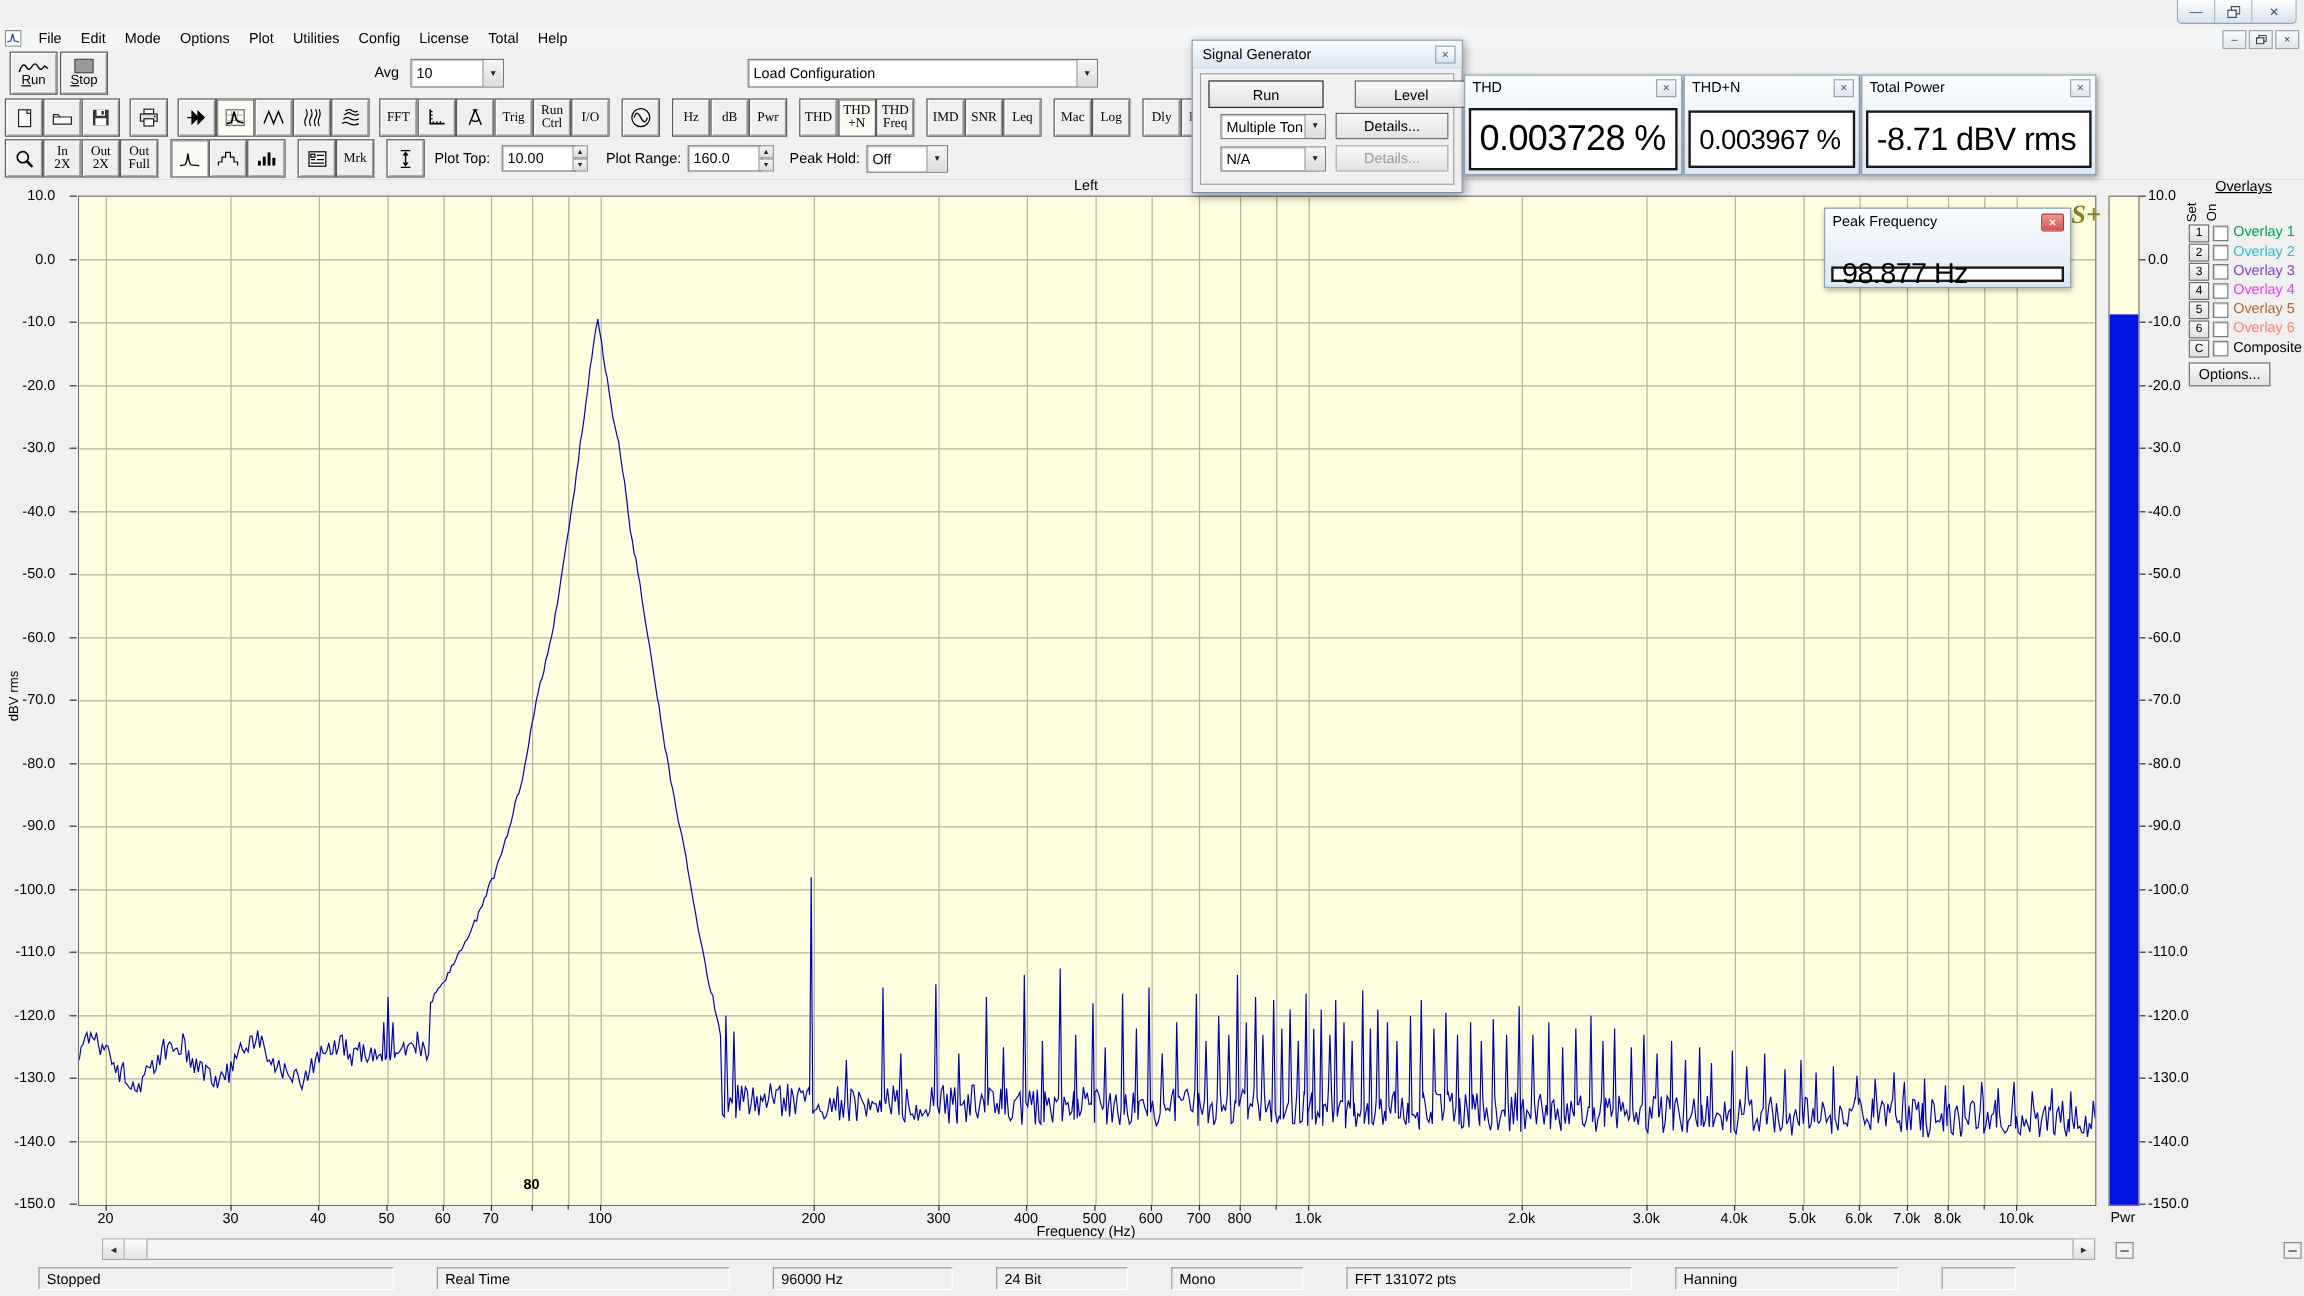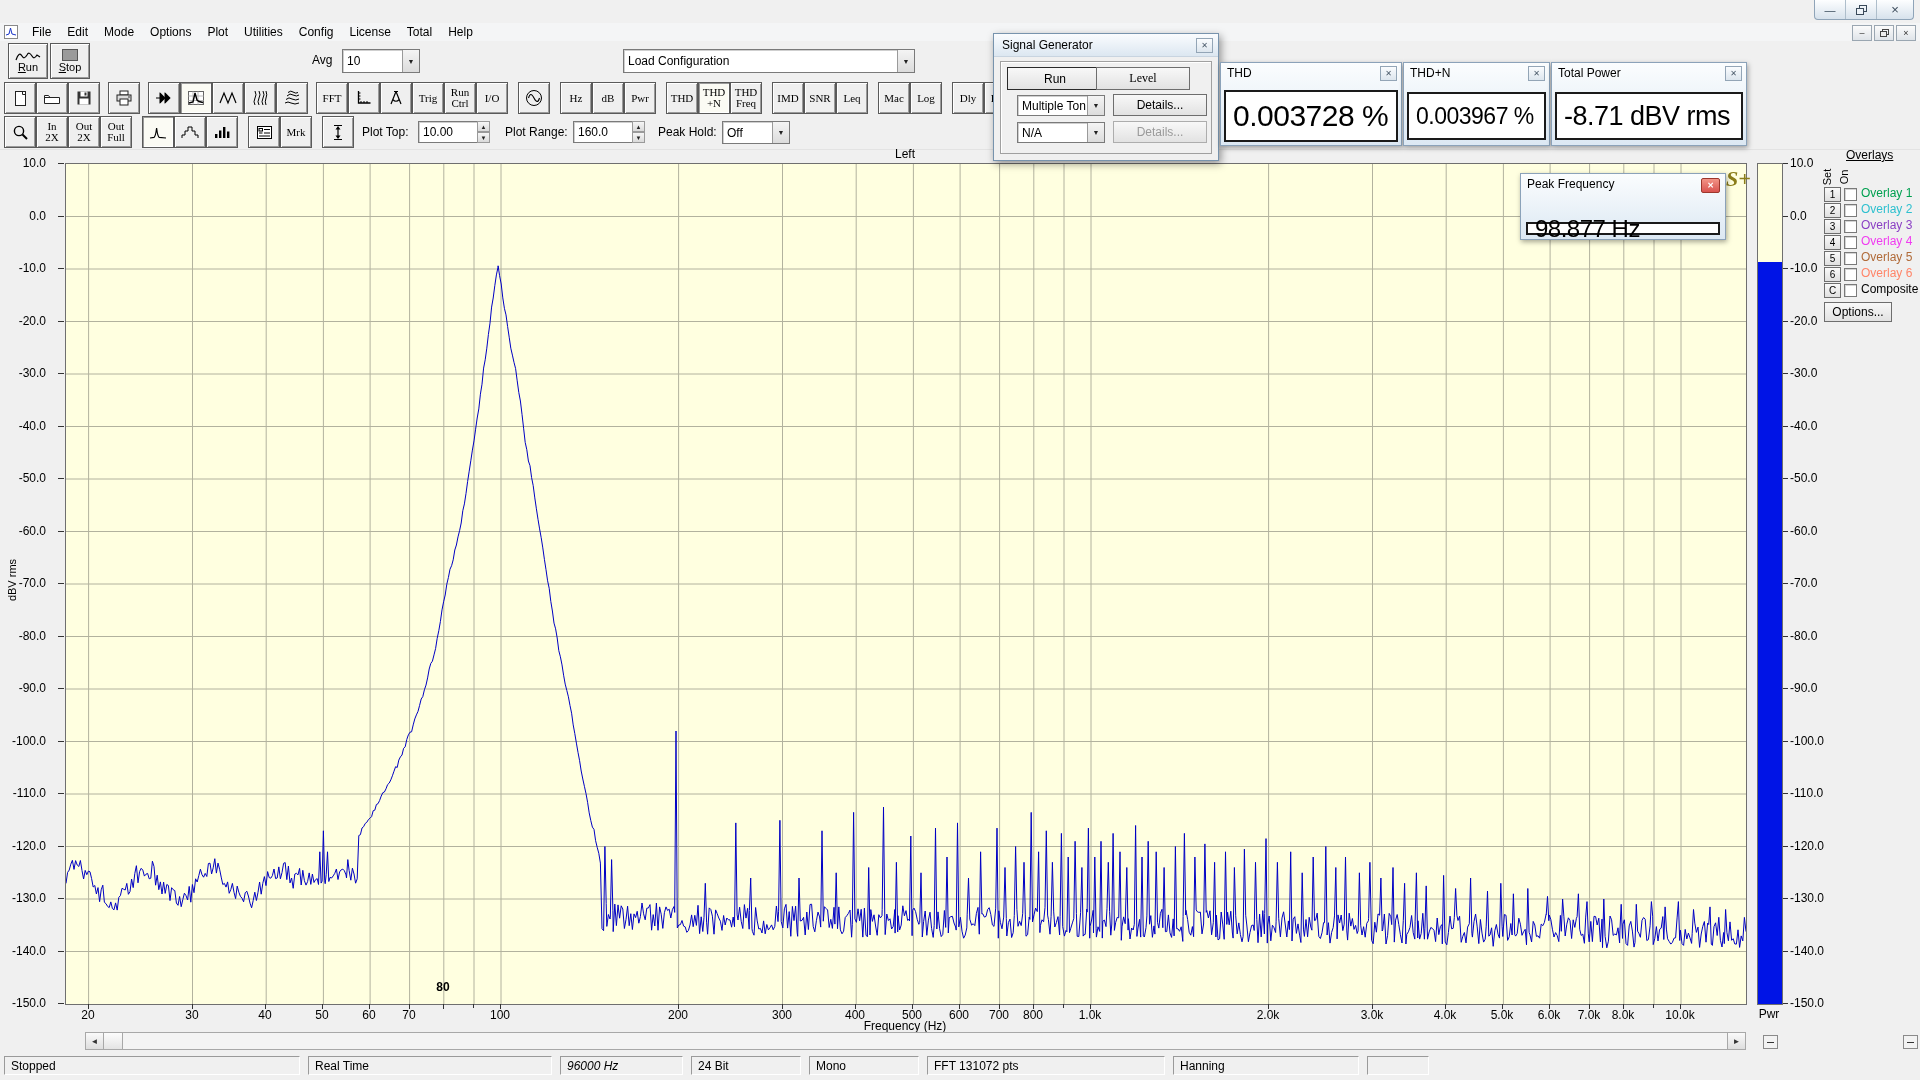--- a/index.html
+++ b/index.html
@@ -60,21 +60,21 @@
   .hscroll{left:85px;top:1032px;width:1659px;height:16px;background:#f4f4f4;border:1px solid #a8a8a8;
            display:flex;}
   .sbtn{width:17px;height:100%;background:linear-gradient(#fafafa,#dedede);border-right:1px solid #a8a8a8;
         display:flex;align-items:center;justify-content:center;font-size:8px;color:#333;}
   .sthumb{width:18px;height:100%;background:linear-gradient(#fdfdfd,#e4e4e4);border-right:1px solid #a8a8a8;}
   .sbtn.right{border-right:none;border-left:1px solid #a8a8a8;margin-left:auto;}
   
   .statusbar{left:0;top:1053px;width:1920px;height:25px;background:#f0f0f0;display:flex;
              align-items:center;padding-left:4px;}
   .scell{height:19px;border:1px solid;border-color:#9a9a9a #ffffff #ffffff #9a9a9a;background:#f0f0f0;
-         font-size:12px;display:flex;align-items:center;padding-left:6px;margin-right:8px;box-sizing:border-box;}
+         font-size:12px;display:flex;align-items:center;padding-left:6px;margin-right:8px;box-sizing:border-box;margin-left:28px;}
   
   .panel{background:linear-gradient(#fbfdfe,#dce8f3);border:1px solid #8ba2b9;
          box-shadow:1px 2px 5px rgba(0,0,0,.35);}
   .panel .ptitle{font-size:12px;padding:3px 0 0 6px;}
   .closebox{position:absolute;width:15px;height:13px;background:linear-gradient(#fafcfe,#dde6ee);
             border:1px solid #93a5b6;font-size:8px;display:flex;align-items:center;justify-content:center;
             color:#4a5a6a;}
   .closebox.red{background:linear-gradient(#f29486,#d9534f);border-color:#9c372c;color:#fff;
                 border-radius:2px;font-weight:bold;}
   .valbox{position:absolute;background:#fff;border:2px solid #1a1a1a;display:flex;align-items:center;
@@ -495,21 +495,21 @@
 
   <span class="abs logo" style="left:1726px;top:166px;">S+</span>
 
   <div class="abs dialog" style="left:993px;top:33px;width:224px;height:126px;">
     <div class="dlg-title">
       <span>Signal Generator</span>
     </div>
     <div class="closebox" style="right:5px;top:4px;">✕</div>
     <div class="dlg-inner" style="left:6px;top:27px;right:6px;bottom:6px;"></div>
     <div class="pushbtn" style="left:13px;top:33px;width:94px;height:21px;border-color:#2a2a2a;">Run</div>
-    <div class="pushbtn" style="left:102px;top:33px;width:92px;height:21px;font-family:Liberation Serif, serif;">Level</div>
+    <div class="pushbtn" style="left:135px;top:33px;width:92px;height:21px;">Level</div>
     <div class="combo" style="position:absolute;left:23px;top:61px;width:86px;height:19px;">
       <span class="cv">Multiple Ton</span>
       <span class="ca">▼</span>
     </div>
     <div class="pushbtn" style="left:119px;top:60px;width:92px;height:20px;">Details...</div>
     <div class="combo" style="position:absolute;left:23px;top:88px;width:86px;height:19px;">
       <span class="cv">N/A</span>
       <span class="ca">▼</span>
     </div>
     <div class="pushbtn disabled" style="left:119px;top:87px;width:92px;height:20px;">Details...</div>
@@ -535,20 +535,20 @@
 
   <div class="abs panel" style="left:1520px;top:173px;width:204px;height:65px;">
     <div class="ptitle">Peak Frequency</div>
     <div class="closebox red" style="right:5px;top:4px;width:17px;">✕</div>
     <div class="valbox" style="left:5px;top:24px;right:5px;bottom:4px;font-size:24px;margin-top:24px;">98.877 Hz</div>
   </div>
 
   <div class="abs statusbar" id="status-bar">
       <div class="scell" style="width: 296px;">Stopped</div>
       <div class="scell" style="width: 244px;">Real Time</div>
-      <div class="scell" style="width: 123px; font-style: italic;">96000 Hz</div>
+      <div class="scell" style="width: 150px;">96000 Hz</div>
       <div class="scell" style="width: 110px;">24 Bit</div>
       <div class="scell" style="width: 110px;">Mono</div>
       <div class="scell" style="width: 238px;">FFT 131072 pts</div>
       <div class="scell" style="width: 186px;">Hanning</div>
       <div class="scell" style="width: 62px;"></div>
     </div>
 </div>
 
 </body></html>

